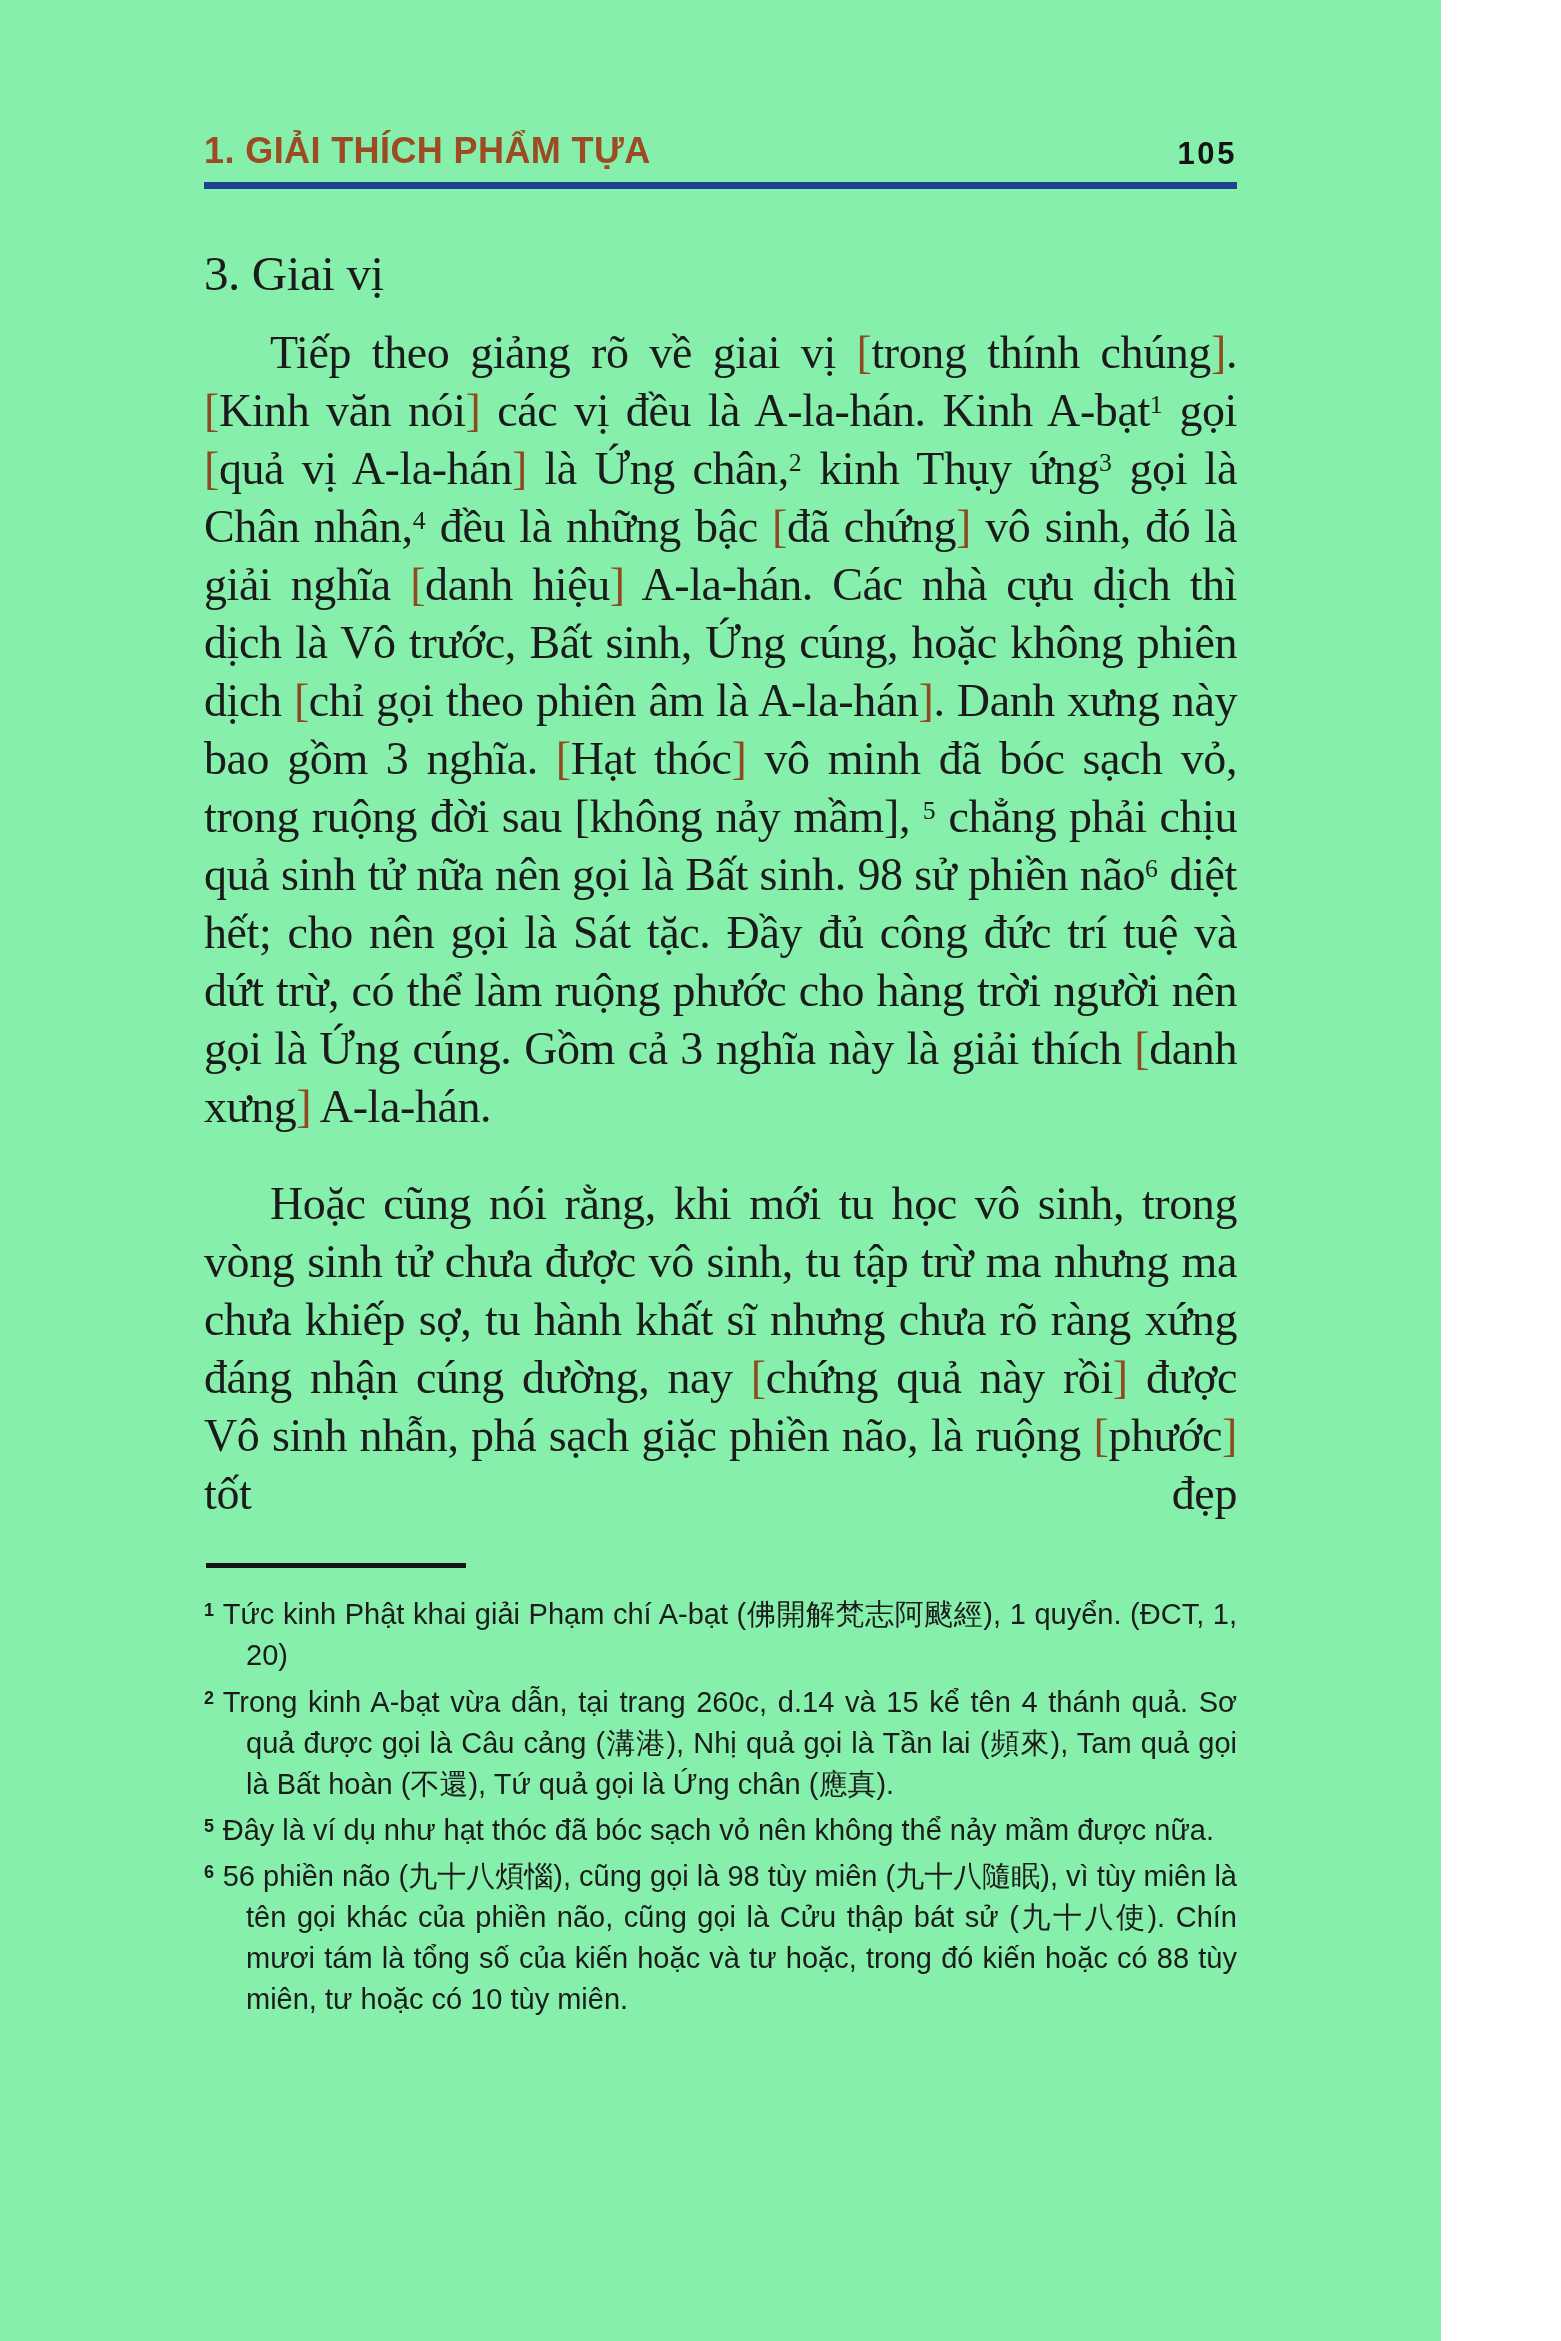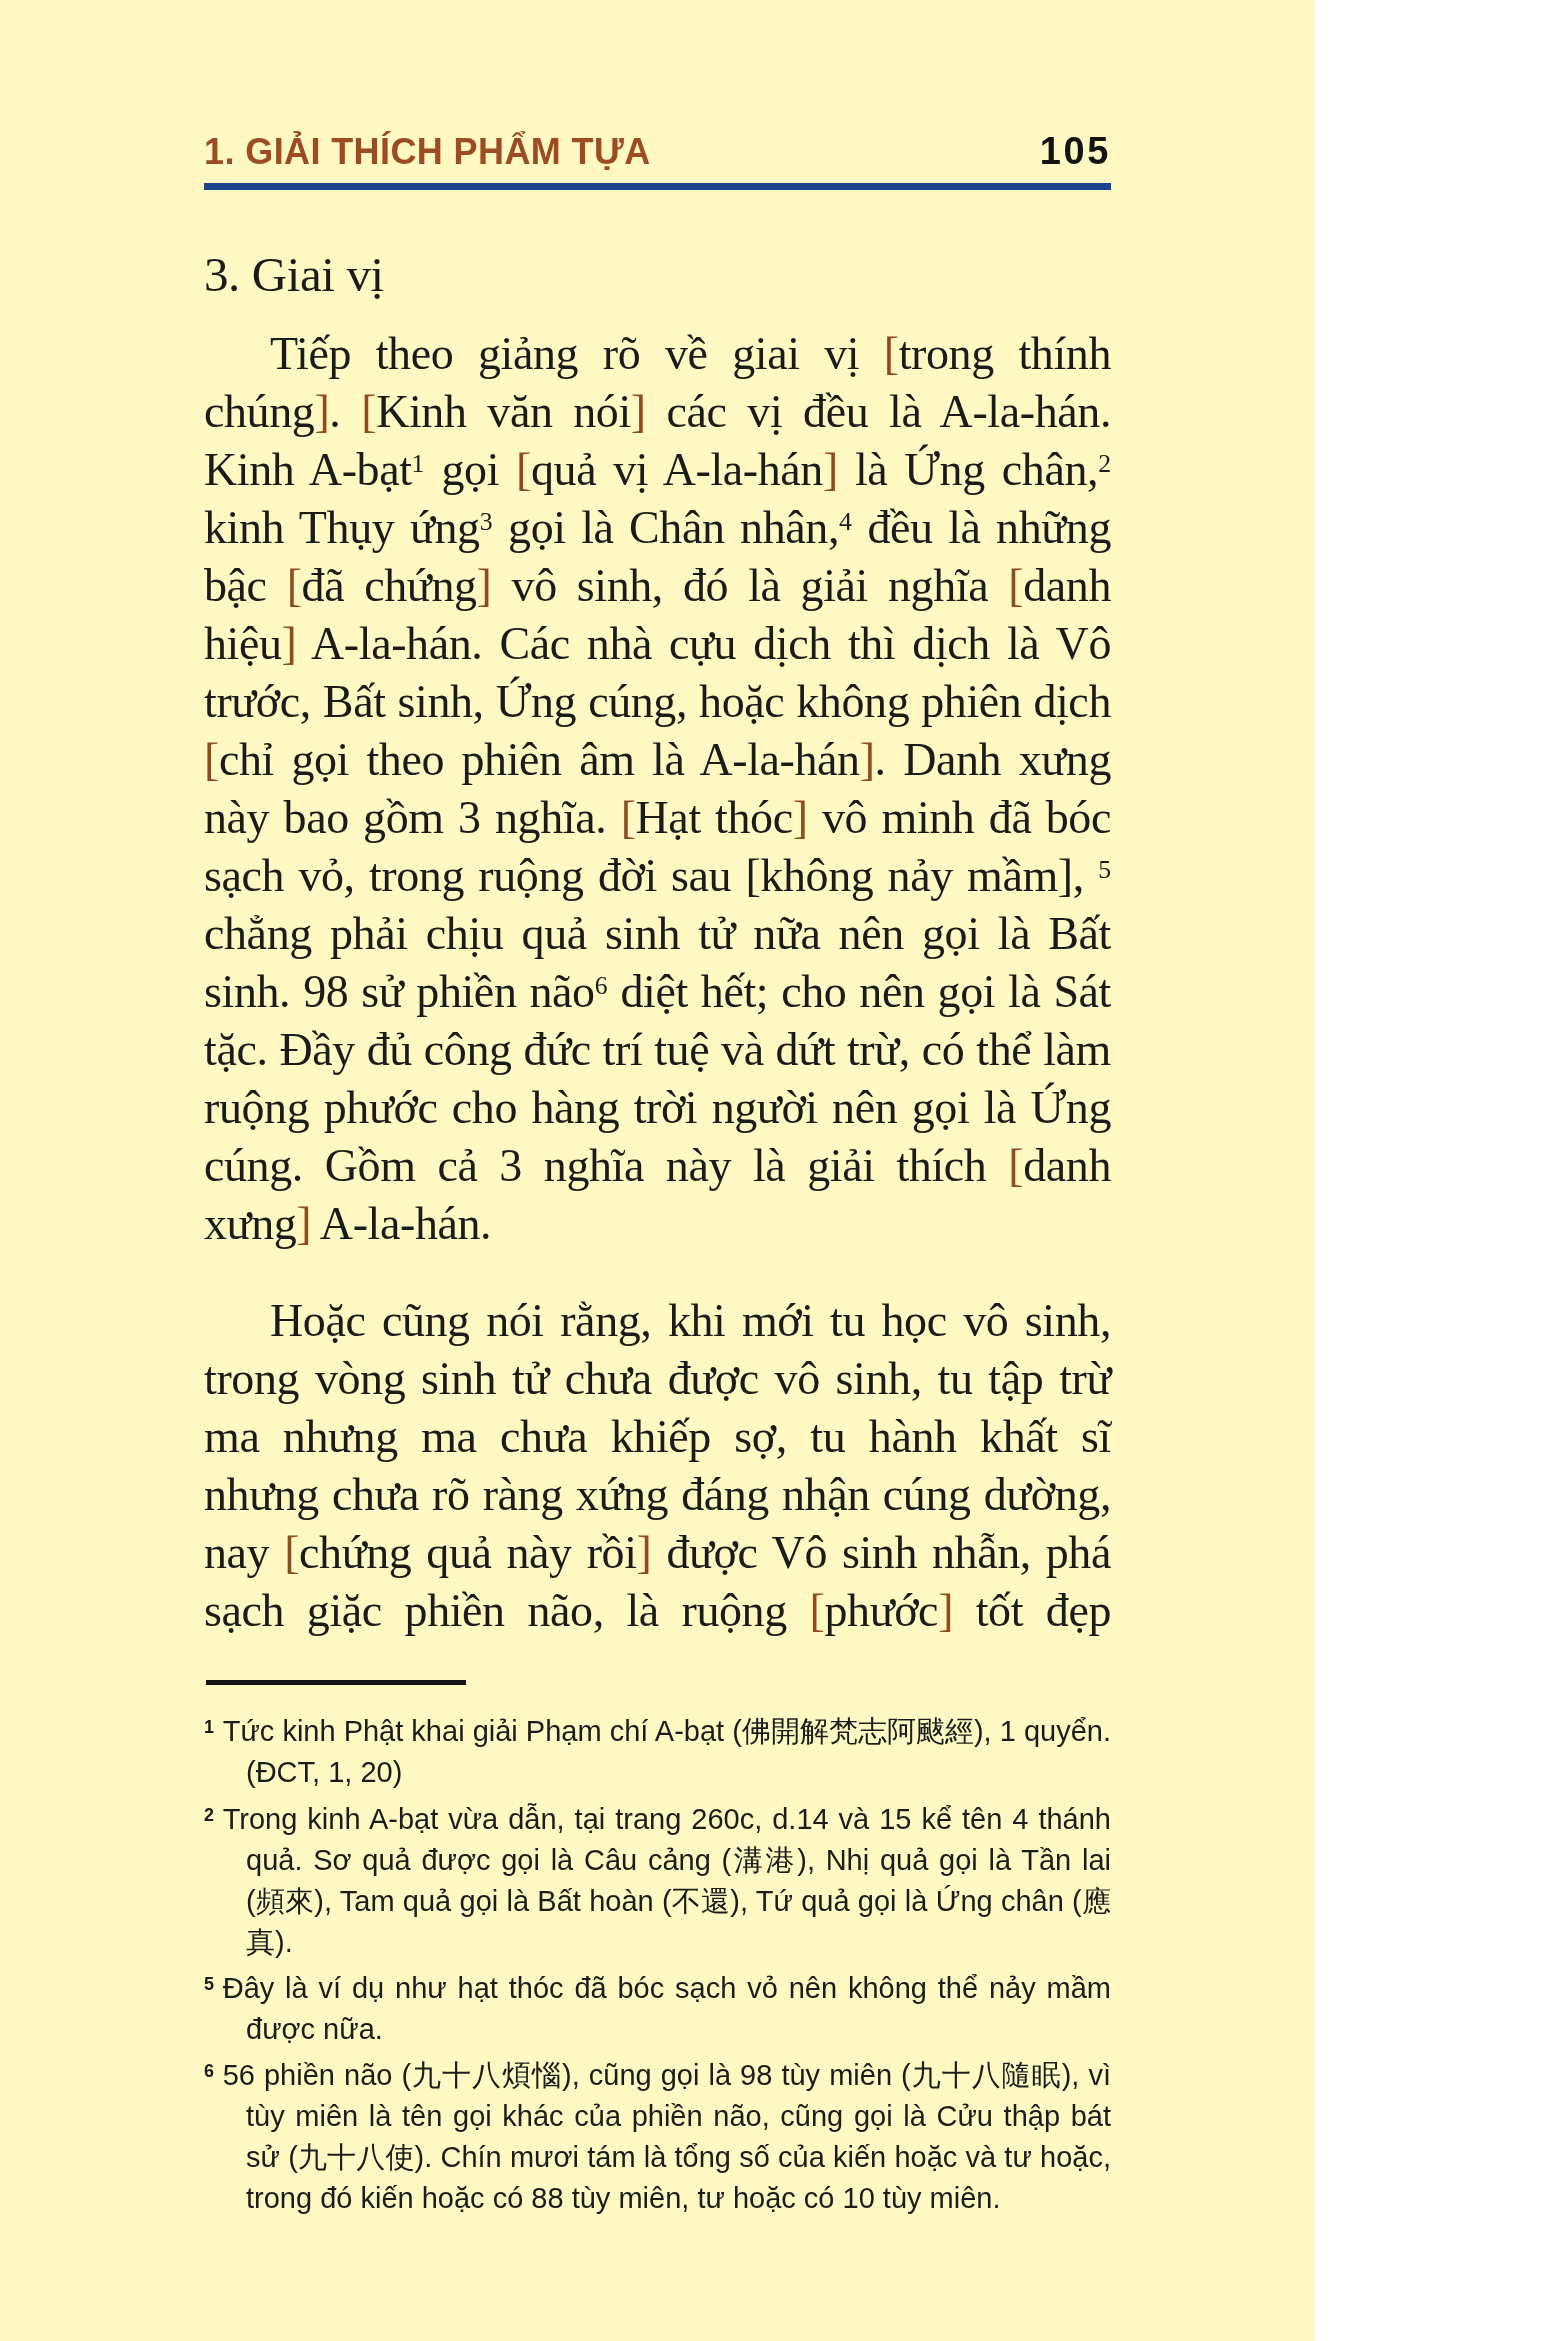--- a/index.html
+++ b/index.html
@@ -1,40 +1,40 @@
 <!DOCTYPE html>
 <html style="--accent: #9c4b22; --bracket: #8f4a1f; --rule-blue: #1e4491; --ink: #1b1b1b;font-size:14px"><head>
 <meta charset="utf-8">
 <style>
   html, body { margin: 0; padding: 0; background: #ffffff; }
   .page {
     position: relative;
-    width: 1315px;
+    width: 1441px;
     height: 2342px;
     box-sizing: border-box;
     padding: 130px 204px 0 204px;
-    background: #fef9c3;
+    background: #86efac;
     overflow: hidden;
   }
   
   .hrow {
     display: flex;
     justify-content: space-between;
     align-items: flex-end;
     font-family: "Liberation Sans", sans-serif;
     font-weight: bold;
   }
   .running-title {
     color: var(--accent, #9c4b22);
     font-size: 36px;
     letter-spacing: 0.4px;
   }
   .page-num {
     color: #141414;
-    font-size: 38px;
+    font-size: 31px;
     letter-spacing: 2.6px;
   }
   .header-rule {
     height: 7.8px;
     background: var(--rule-blue, #1e4491);
     margin-top: 9.5px;
   }
   
   main {
     display: block;

